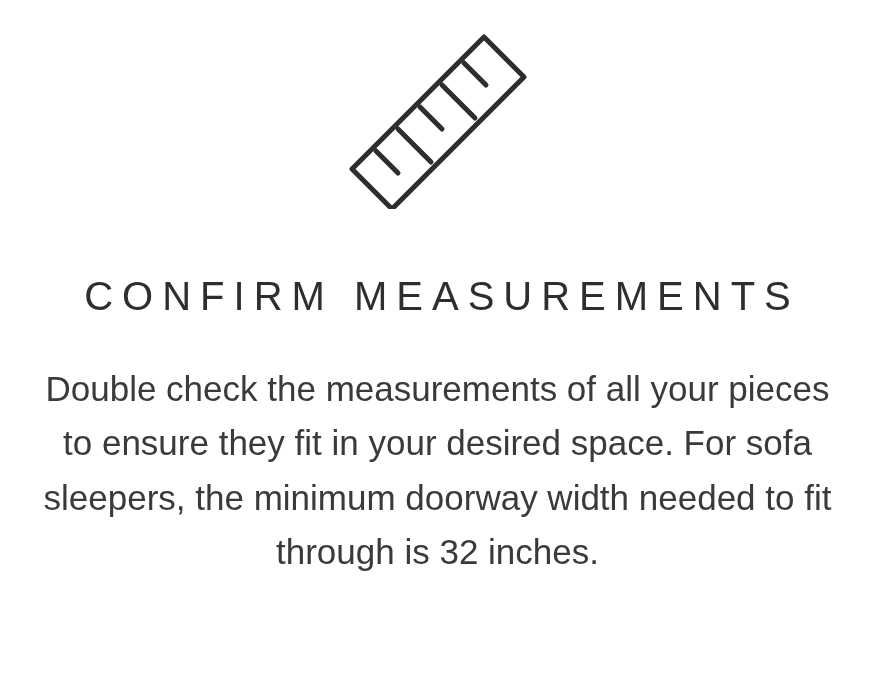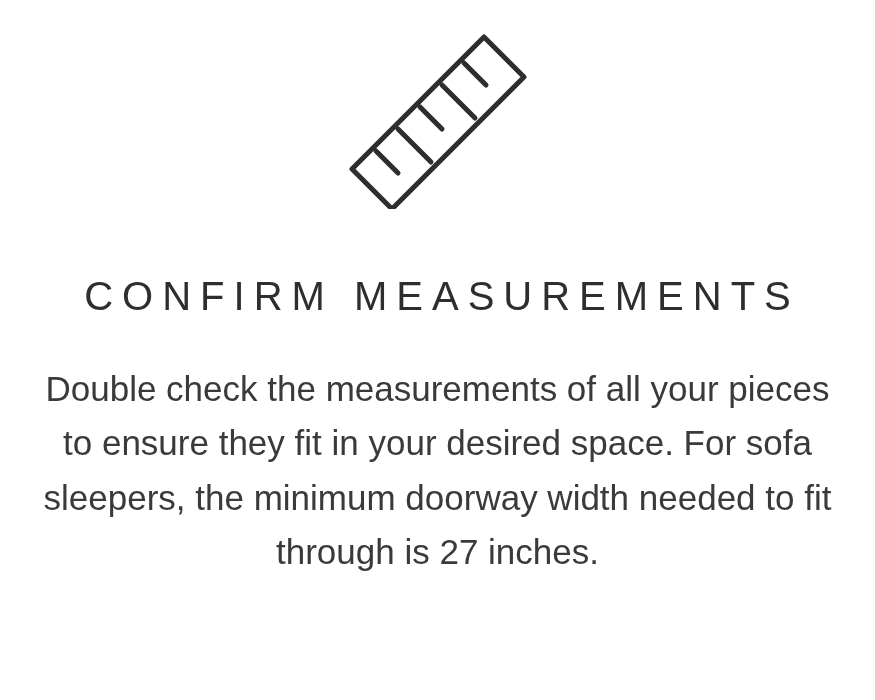--- a/index.html
+++ b/index.html
@@ -70,15 +70,15 @@
         <path d="M55 100 L88 133"></path>
         <path d="M77 78 L99 100"></path>
         <path d="M99 56 L132 89"></path>
         <path d="M121 34 L143 56"></path>
       </g>
     </svg>
   </div>
 
   <div class="headline">CONFIRM MEASUREMENTS</div>
 
-  <div class="body-copy">Double check the measurements of all your pieces to ensure they fit in your desired space. For sofa sleepers, the minimum doorway width needed to fit through is 27 inches.</div>
+  <div class="body-copy">Double check the measurements of all your pieces to ensure they fit in your desired space. For sofa sleepers, the minimum doorway width needed to fit through is 32 inches.</div>
 
 </div>
 
 </body></html>

